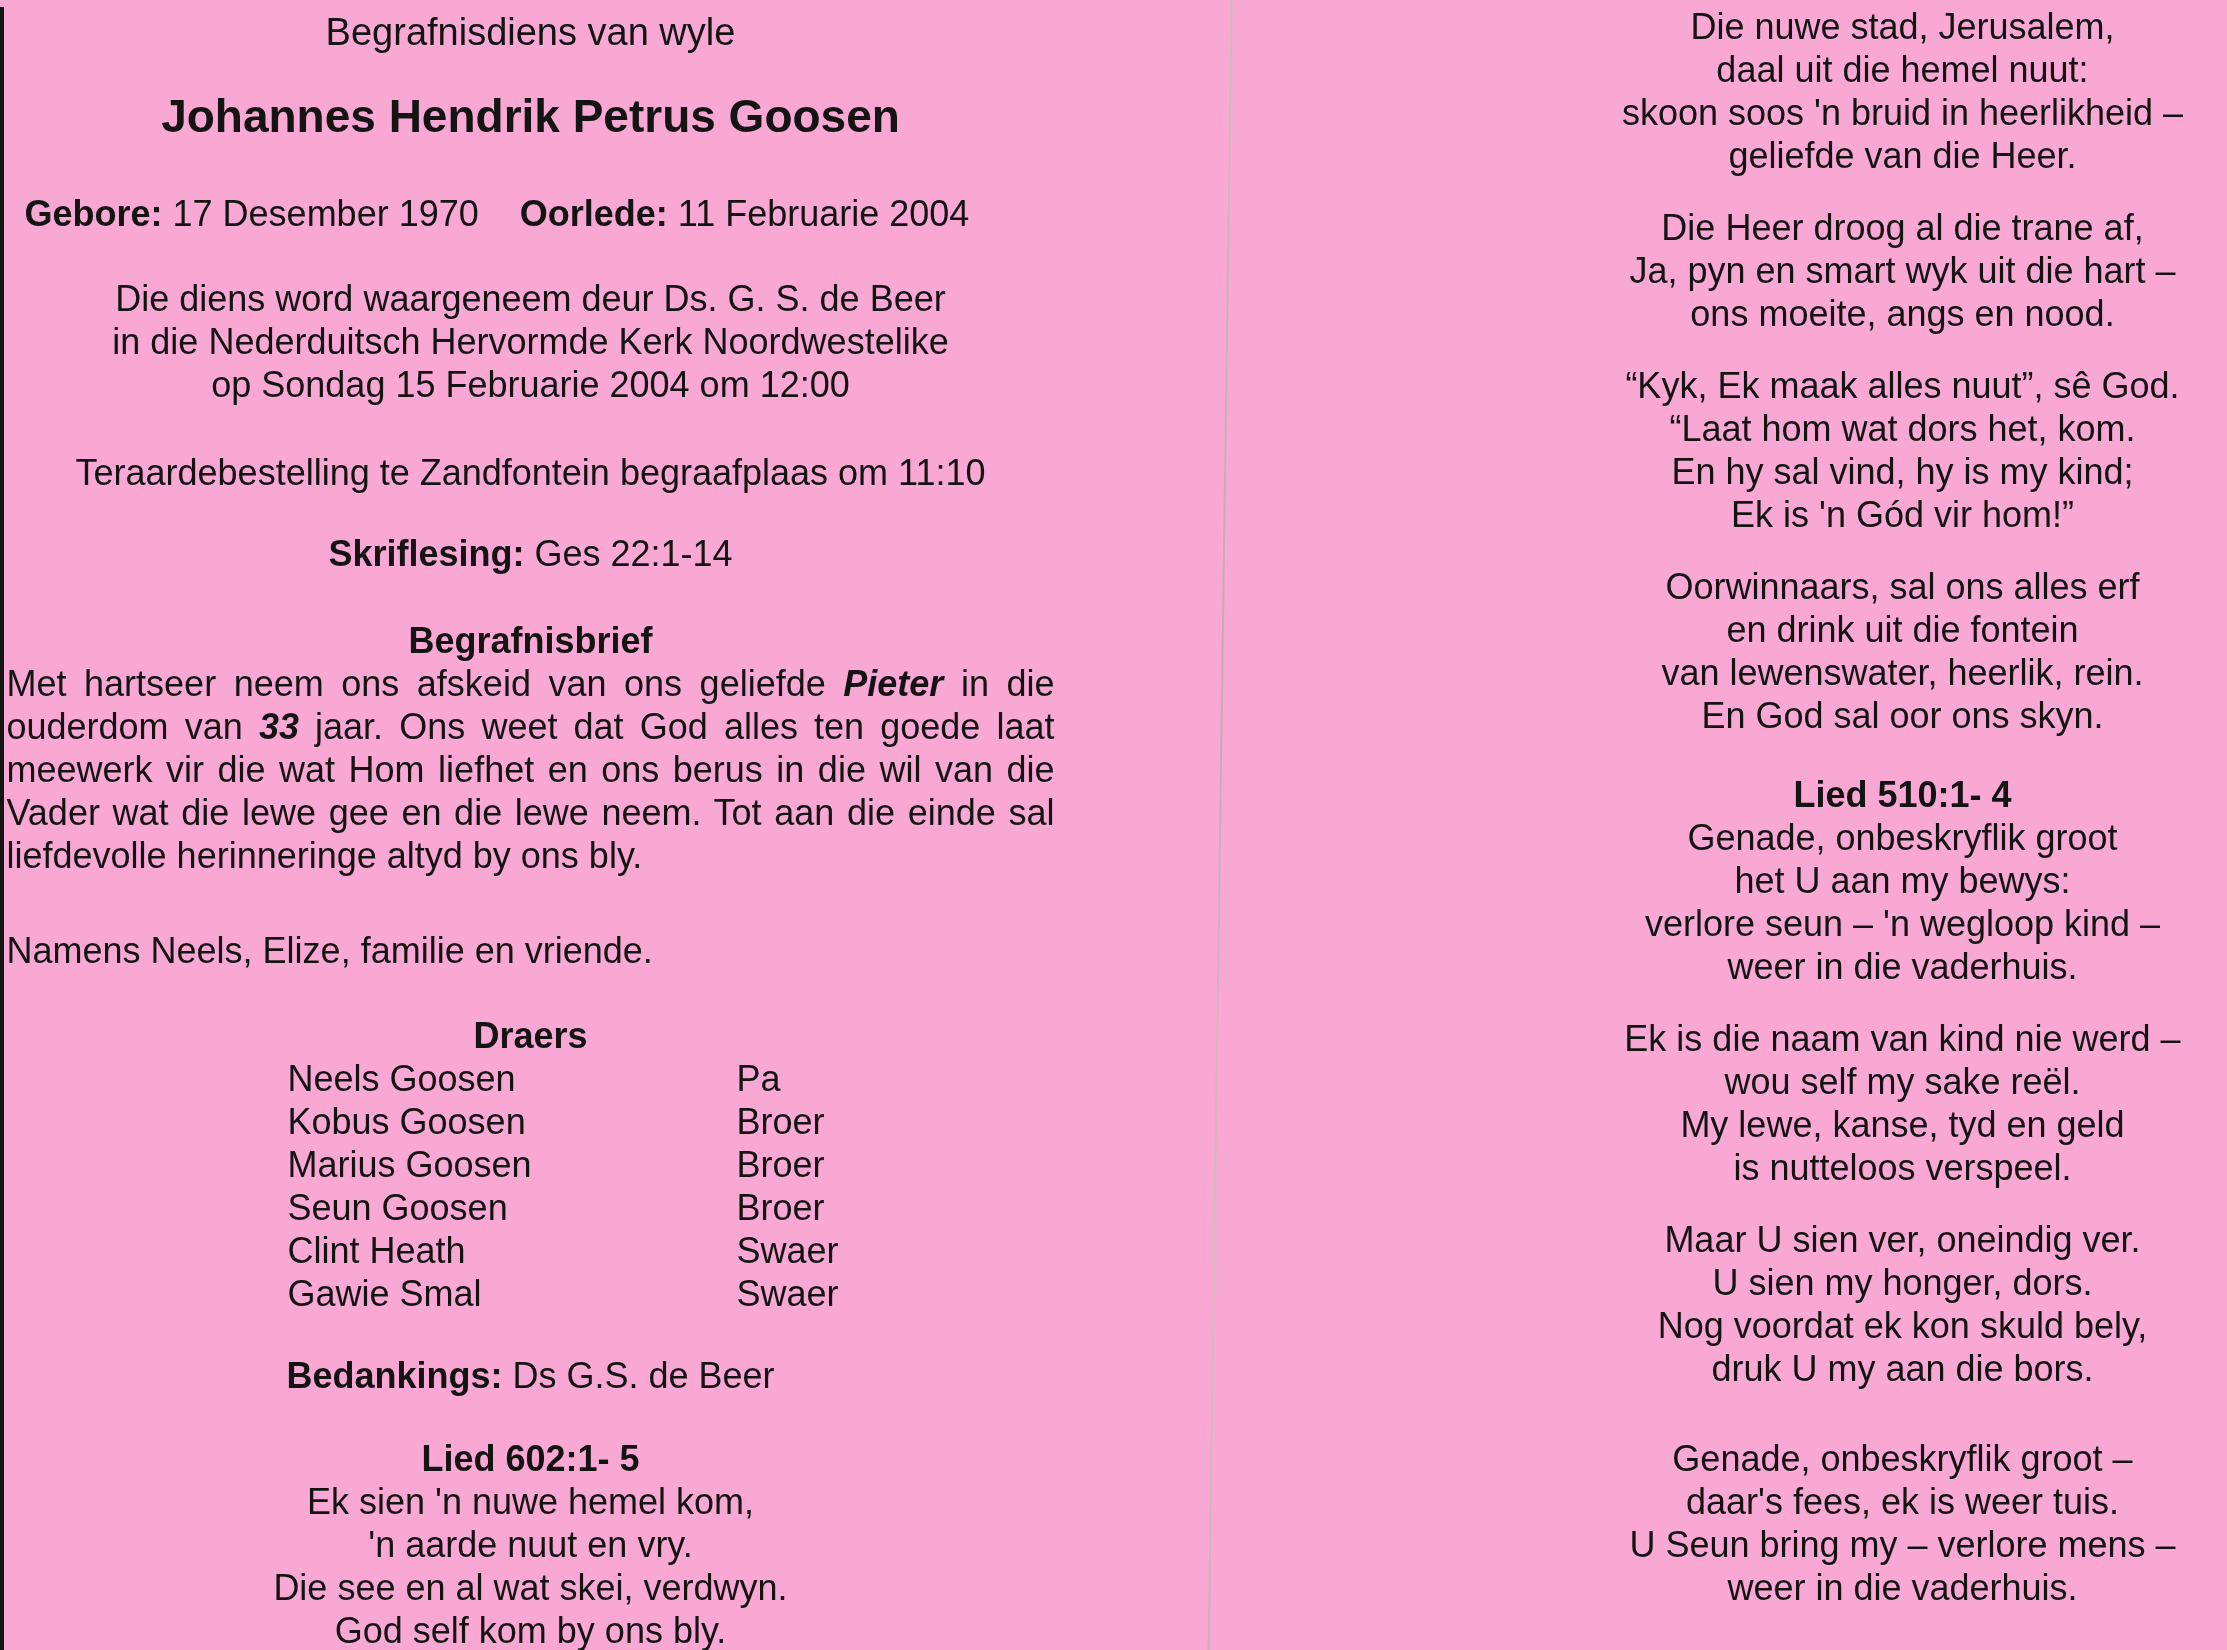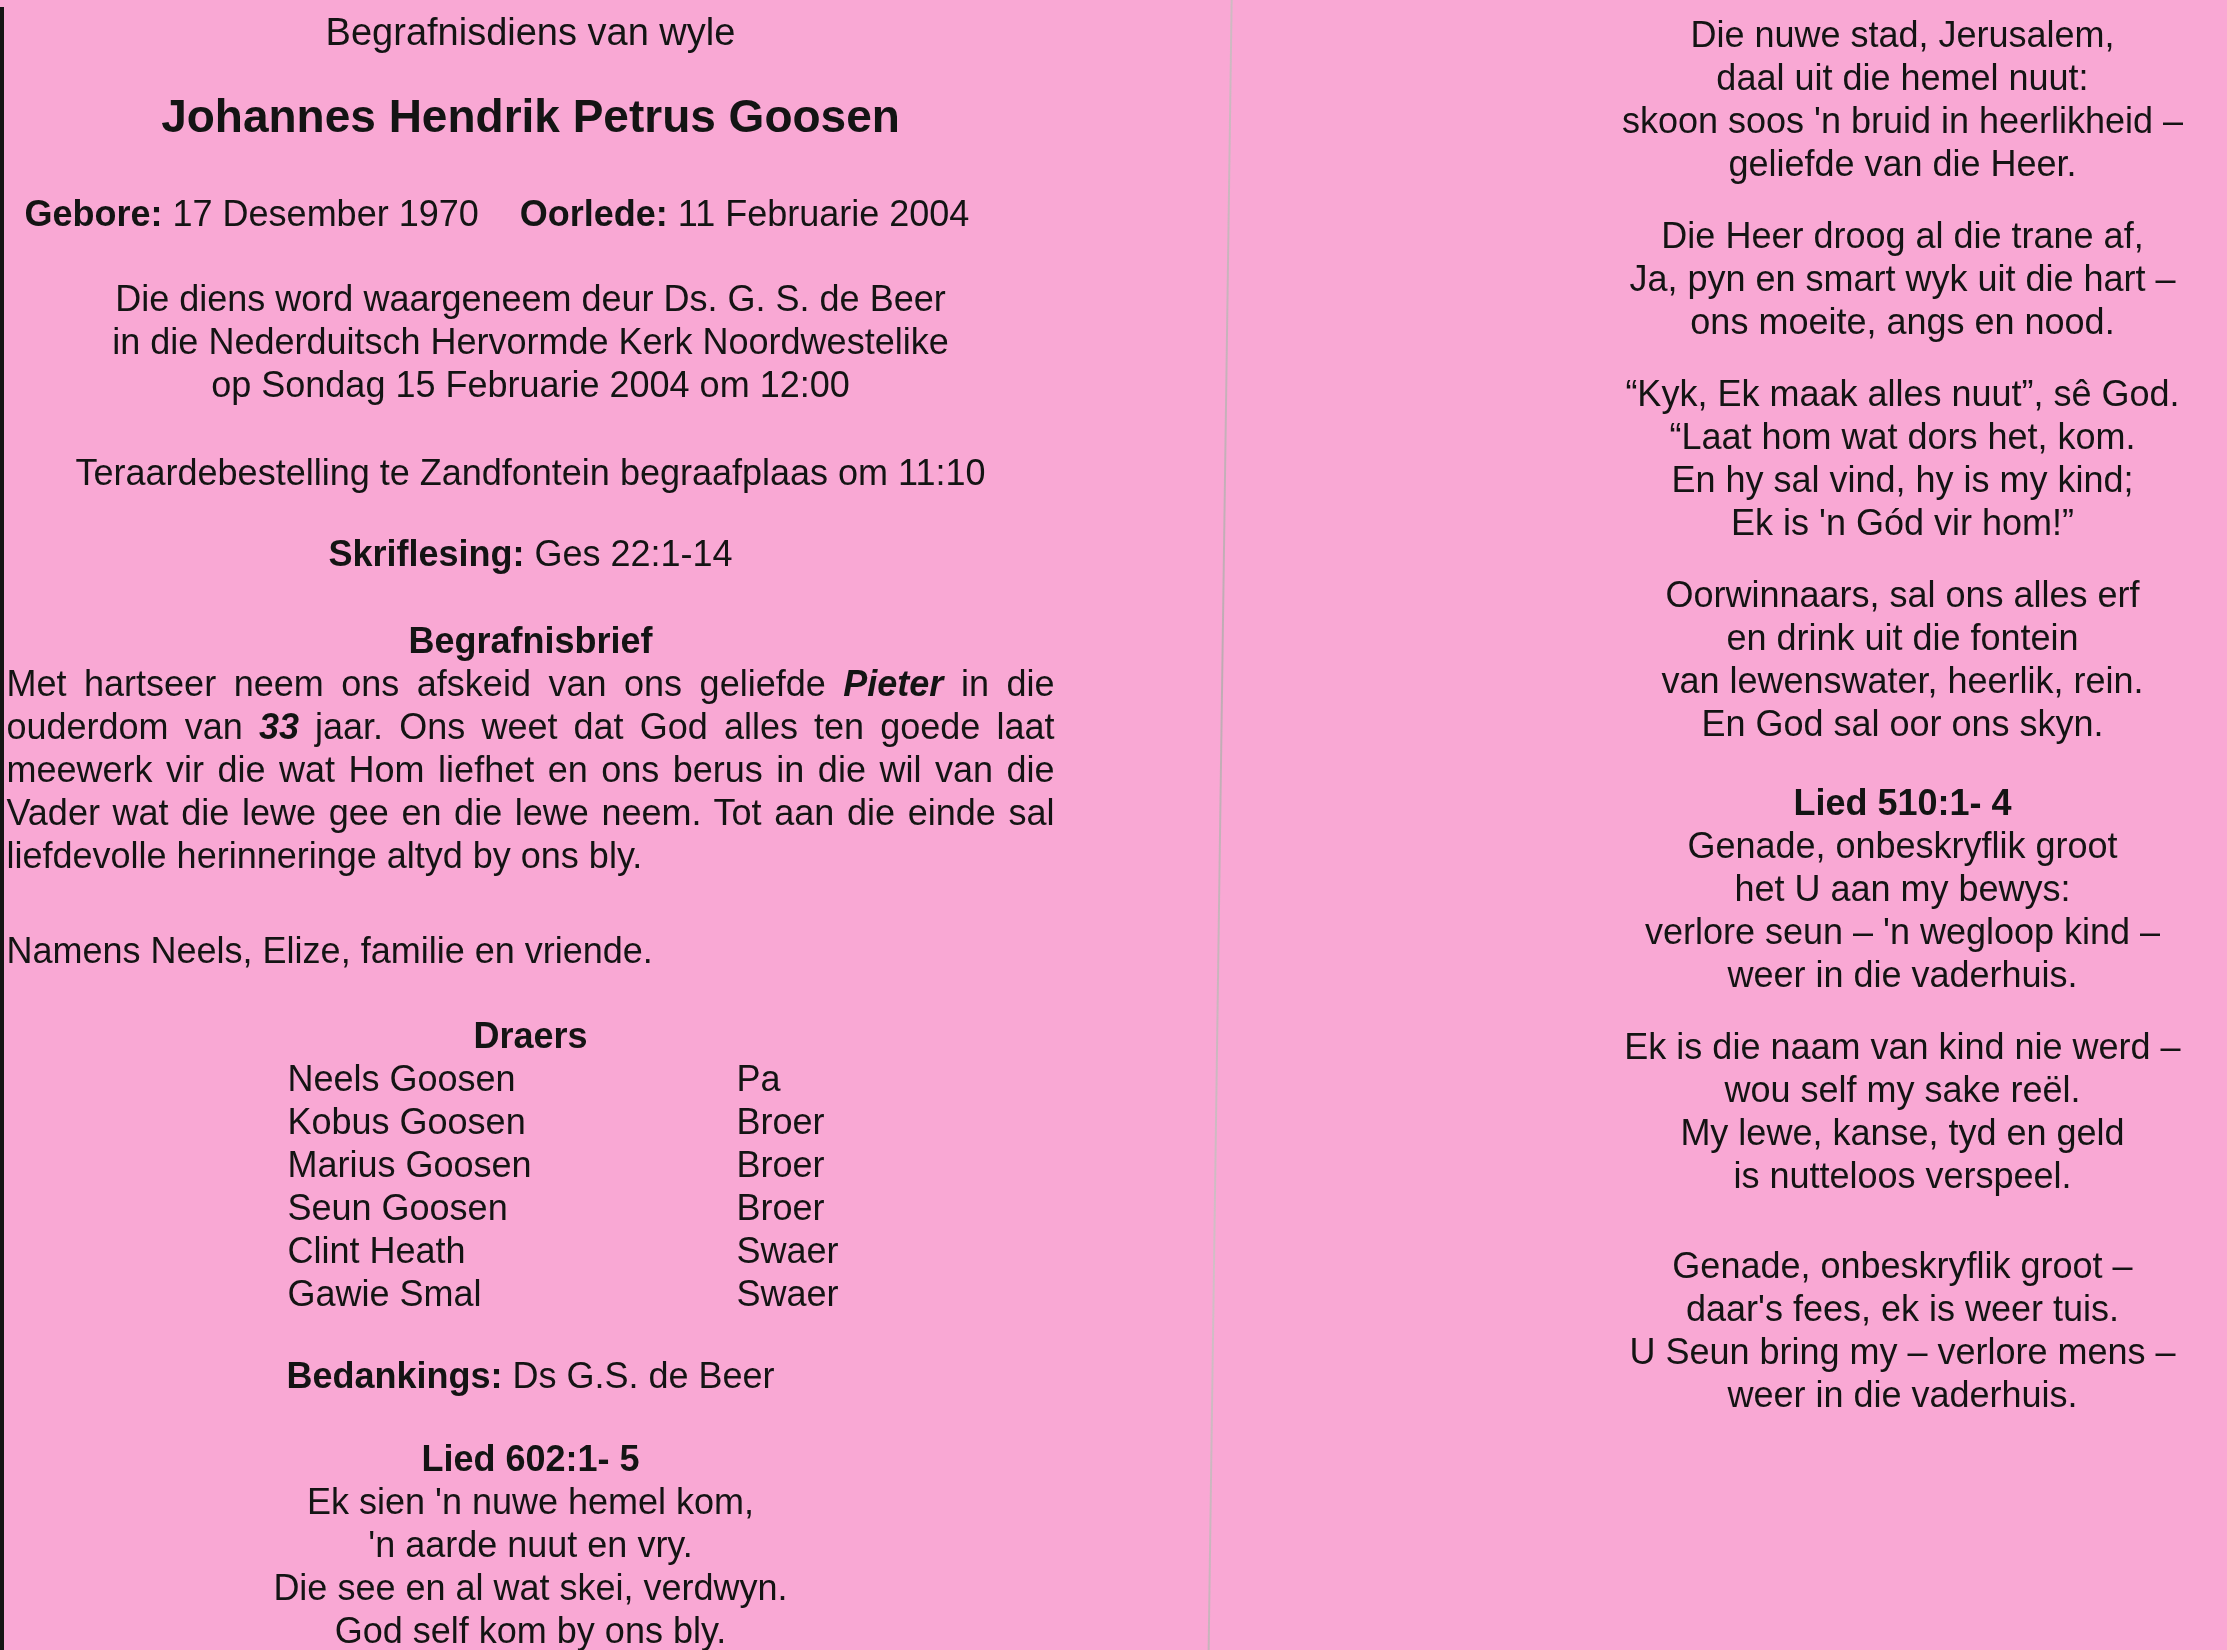--- a/index.html
+++ b/index.html
@@ -63,21 +63,21 @@
   .bi { font-weight: bold; font-style: italic; }
   .namens-line { margin-top: 52px; text-align: left; }
   .bearers-heading { margin-top: 42px; font-weight: bold; }
   .bearer-row { display: flex; padding-left: 281px; }
   .bearer-name { width: 449px; text-align: left; }
   .bearer-role { text-align: left; }
   .thanks-line { margin-top: 39px; }
   .hymn-heading { margin-top: 40px; font-weight: bold; }
   .verse-line { white-space: nowrap; }
   .stanza { margin-top: 29px; }
-  .stanza.first { margin-top: 13px; }
+  .stanza.first { margin-top: 5px; }
   .stanza.no-gap { margin-top: 0; }
   .stanza.big-gap { margin-top: 47px; }
   .lied-heading { margin-top: 36px; font-weight: bold; }
 </style>
 </head>
 <body>
 
 <div class="scan">
 
   <div class="edge-bar"></div>
@@ -201,20 +201,26 @@
       <div class="verse-line">weer in die vaderhuis.</div>
     </div>
 
     <div class="stanza">
       <div class="verse-line">Ek is die naam van kind nie werd –</div>
       <div class="verse-line">wou self my sake reël.</div>
       <div class="verse-line">My lewe, kanse, tyd en geld</div>
       <div class="verse-line">is nutteloos verspeel.</div>
     </div>
 
+    <div class="stanza">
+      <div class="verse-line">Maar U sien ver, oneindig ver.</div>
+      <div class="verse-line">U sien my honger, dors.</div>
+      <div class="verse-line">Nog voordat ek kon skuld bely,</div>
+      <div class="verse-line">druk U my aan die bors.</div>
+    </div>
 
     <div class="stanza big-gap">
       <div class="verse-line">Genade, onbeskryflik groot –</div>
       <div class="verse-line">daar's fees, ek is weer tuis.</div>
       <div class="verse-line">U Seun bring my – verlore mens –</div>
       <div class="verse-line">weer in die vaderhuis.</div>
     </div>
 
   </div>
 

